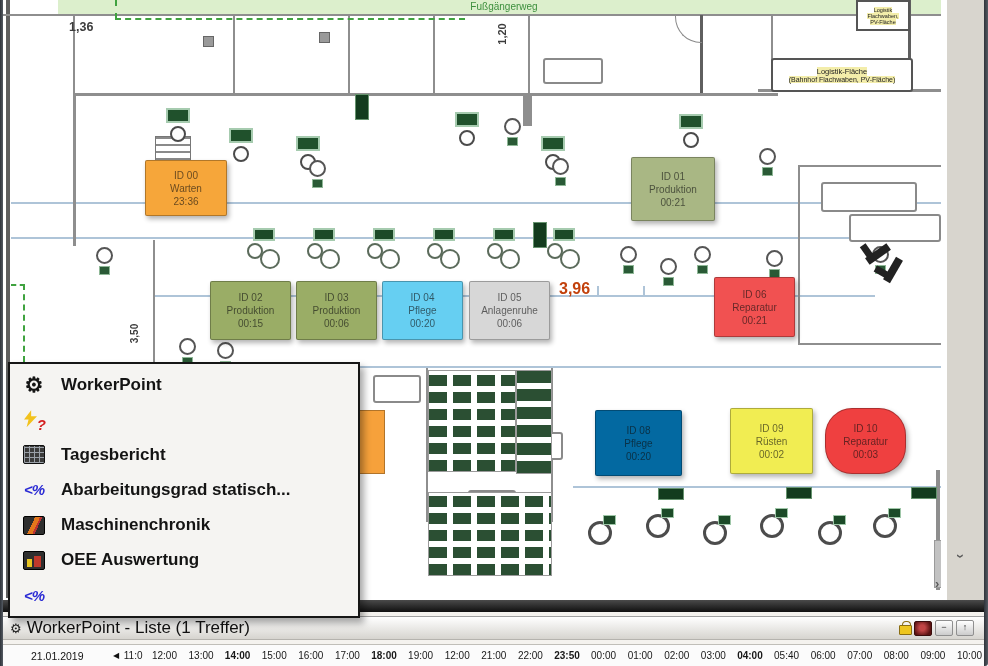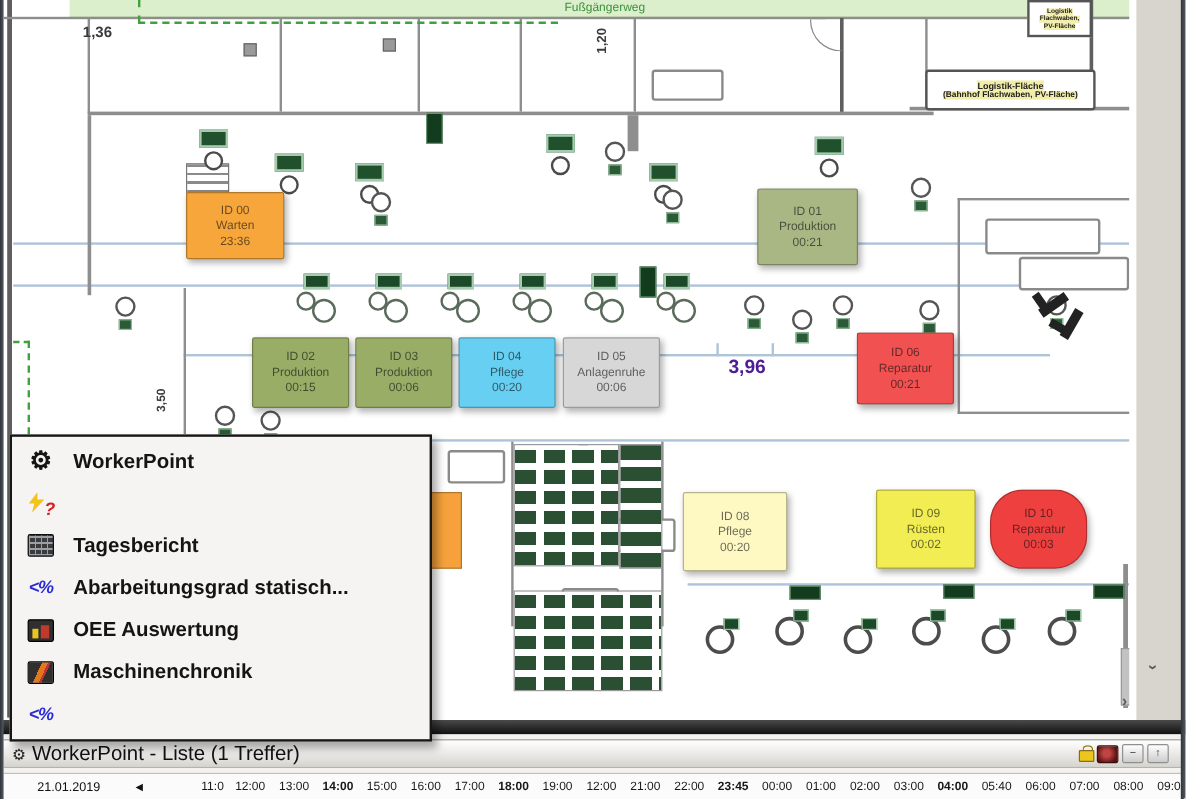--- a/index.html
+++ b/index.html
@@ -46,21 +46,21 @@
          border:1px solid #9a9a9a;}
   .rackR{background:repeating-linear-gradient(0deg,#2b4f33 0 12px,#fff 12px 18px);border:1px solid #9a9a9a;}
   
   .sbox{position:absolute;display:flex;flex-direction:column;align-items:center;justify-content:center;
         font-size:10px;line-height:1.3;color:rgba(15,15,15,.62);border:1px solid rgba(0,0,0,.28);
         border-radius:2px;box-shadow:2px 3px 5px rgba(0,0,0,.30);z-index:10;text-align:center;}
   .sliver{position:absolute;background:#f6a13b;border:1px solid rgba(0,0,0,.28);z-index:9;}
   
   .lbox{position:absolute;background:#fff;border:2px solid #555;z-index:6;display:flex;flex-direction:column;
         align-items:center;justify-content:center;text-align:center;}
-  .lbox span{background:#f3edaa;font-weight:700;color:#222;}
+  .lbox span{background:#f3edaa;font-weight:400;color:#222;}
   
   .chev{position:absolute;color:#5a5a5a;font-weight:700;z-index:6;}
   .thumb{position:absolute;background:#c2c2c2;border:1px solid #9a9a9a;z-index:4;}
   
   .menu{position:absolute;left:8px;top:362px;width:348px;height:246px;background:#f5f4f2;
         border:2px solid #161616;box-shadow:4px 5px 7px rgba(0,0,0,.35);z-index:60;
         display:flex;flex-direction:column;padding:3px 0;}
   .mi{flex:1;display:flex;align-items:center;gap:13px;padding-left:10px;font-size:17px;font-weight:700;color:#141414;cursor:default;}
   .mi .ic{width:28px;display:flex;justify-content:center;align-items:center;position:relative;}
   .ig{font-size:21px;line-height:1;color:#151515;}
@@ -104,21 +104,21 @@
 
 <div class="win">
 
   <div class="map" id="map">
     <div class="band">
       <span>Fußgängerweg</span>
     </div>
 
     <div class="dim" style="left:66px;top:20px;font-size:12.5px;">1,36</div>
     <div class="dim" style="left:488px;top:28px;font-size:11px;transform:rotate(-90deg);">1,20</div>
-    <div class="dim" style="left:556px;top:298px;font-size:16px;color:#4c1d95;margin-left:48px;">3,96</div>
+    <div class="dim" style="left:556px;top:280px;font-size:16px;color:#c2410c;">3,96</div>
     <div class="dim" style="left:122px;top:328px;font-size:10px;transform:rotate(-90deg);">3,50</div>
 
     <div class="lbox" style="left:853px;top:0;width:50px;height:27px;">
       <span style="font-size:5.5px;">Logistik</span>
       <span style="font-size:5.5px;">Flachwaben,</span>
       <span style="font-size:5.5px;">PV-Fläche</span>
     </div>
     <div class="lbox" style="left:768px;top:58px;width:138px;height:30px;border-radius:3px;">
       <span style="font-size:7.5px;">Logistik-Fläche</span>
       <span style="font-size:7px;">(Bahnhof Flachwaben, PV-Fläche)</span>
@@ -208,21 +208,21 @@
       <div class="dotc" style="left: 886px; top: 196px;"></div>
       <div class="m4" style="left: 540px; top: 58px; width: 56px; height: 22px;"></div>
       <div class="m4" style="left: 370px; top: 375px; width: 44px; height: 24px;"></div>
       <div class="m4" style="left: 508px; top: 432px; width: 48px; height: 24px;"></div>
       <div class="m4" style="left: 465px; top: 490px; width: 44px; height: 16px;"></div>
       <div class="m4" style="left: 818px; top: 182px; width: 92px; height: 26px;"></div>
       <div class="m4" style="left: 846px; top: 214px; width: 88px; height: 24px;"></div>
       <div class="rackG" style="left: 425px; top: 370px; width: 86px; height: 100px;"></div>
       <div class="rackG" style="left: 425px; top: 492px; width: 122px; height: 82px;"></div>
       <div class="rackR" style="left: 513px; top: 370px; width: 34px; height: 102px;"></div>
-      <div class="sbox" style="left: 152px; top: 160px; width: 80px; height: 54px; background: rgb(246, 166, 58);">
+      <div class="sbox" style="left: 142px; top: 160px; width: 80px; height: 54px; background: rgb(246, 166, 58);">
         <span>ID 00</span>
         <span>Warten</span>
         <span>23:36</span>
       </div>
       <div class="sbox" style="left: 628px; top: 157px; width: 82px; height: 62px; background: rgb(169, 183, 132);">
         <span>ID 01</span>
         <span>Produktion</span>
         <span>00:21</span>
       </div>
       <div class="sbox" style="left: 207px; top: 281px; width: 79px; height: 57px; background: rgb(154, 173, 102);">
@@ -243,21 +243,21 @@
       <div class="sbox" style="left: 466px; top: 281px; width: 79px; height: 57px; background: rgb(215, 215, 215);">
         <span>ID 05</span>
         <span>Anlagenruhe</span>
         <span>00:06</span>
       </div>
       <div class="sbox" style="left: 711px; top: 277px; width: 79px; height: 58px; background: rgb(241, 81, 81);">
         <span>ID 06</span>
         <span>Reparatur</span>
         <span>00:21</span>
       </div>
-      <div class="sbox" style="left: 566px; top: 410px; width: 85px; height: 64px; background: #fef9c3;">
+      <div class="sbox" style="left: 592px; top: 410px; width: 85px; height: 64px; background: #0369a1;">
         <span>ID 08</span>
         <span>Pflege</span>
         <span>00:20</span>
       </div>
       <div class="sbox" style="left: 727px; top: 408px; width: 81px; height: 64px; background: rgb(241, 237, 82);">
         <span>ID 09</span>
         <span>Rüsten</span>
         <span>00:02</span>
       </div>
       <div class="sbox" style="left: 822px; top: 408px; width: 79px; height: 64px; background: rgb(239, 64, 64); border-radius: 27px;">
@@ -293,29 +293,29 @@
         <span>Tagesbericht</span>
       </div>
       <div class="mi">
         <span class="ic">
           <span class="ipct">&lt;%</span>
         </span>
         <span>Abarbeitungsgrad statisch...</span>
       </div>
       <div class="mi">
         <span class="ic">
+          <span class="ichron"></span>
+        </span>
+        <span>Maschinenchronik</span>
+      </div>
+      <div class="mi">
+        <span class="ic">
           <span class="ioee"></span>
         </span>
         <span>OEE Auswertung</span>
-      </div>
-      <div class="mi">
-        <span class="ic">
-          <span class="ichron"></span>
-        </span>
-        <span>Maschinenchronik</span>
       </div>
       <div class="mi">
         <span class="ic">
           <span class="ipct">&lt;%</span>
         </span>
       </div>
     </div>
 
   <div class="botbar"></div>
 
@@ -327,33 +327,33 @@
         <span class="lock"></span>
         <span class="redic"></span>
         <span class="wbtn">−</span>
         <span class="wbtn">↑</span>
       </div>
     </div>
     <div class="trow">
       <span class="tdate">21.01.2019</span>
       <div class="tl" id="tl">
         <span class="arr">◀</span>
-      <span class="tk" style="width: 26px; padding-left: 44px;">11:0</span>
+      <span class="tk" style="width: 26px;">11:0</span>
           <span class="tk">12:00</span>
           <span class="tk">13:00</span>
           <span class="tk b">14:00</span>
           <span class="tk">15:00</span>
           <span class="tk">16:00</span>
           <span class="tk">17:00</span>
           <span class="tk b">18:00</span>
           <span class="tk">19:00</span>
           <span class="tk">12:00</span>
           <span class="tk">21:00</span>
           <span class="tk">22:00</span>
-          <span class="tk b">23:45</span>
+          <span class="tk b">23:50</span>
           <span class="tk">00:00</span>
           <span class="tk">01:00</span>
           <span class="tk">02:00</span>
           <span class="tk">03:00</span>
           <span class="tk b">04:00</span>
           <span class="tk">05:40</span>
           <span class="tk">06:00</span>
           <span class="tk">07:00</span>
           <span class="tk">08:00</span>
           <span class="tk">09:00</span>

